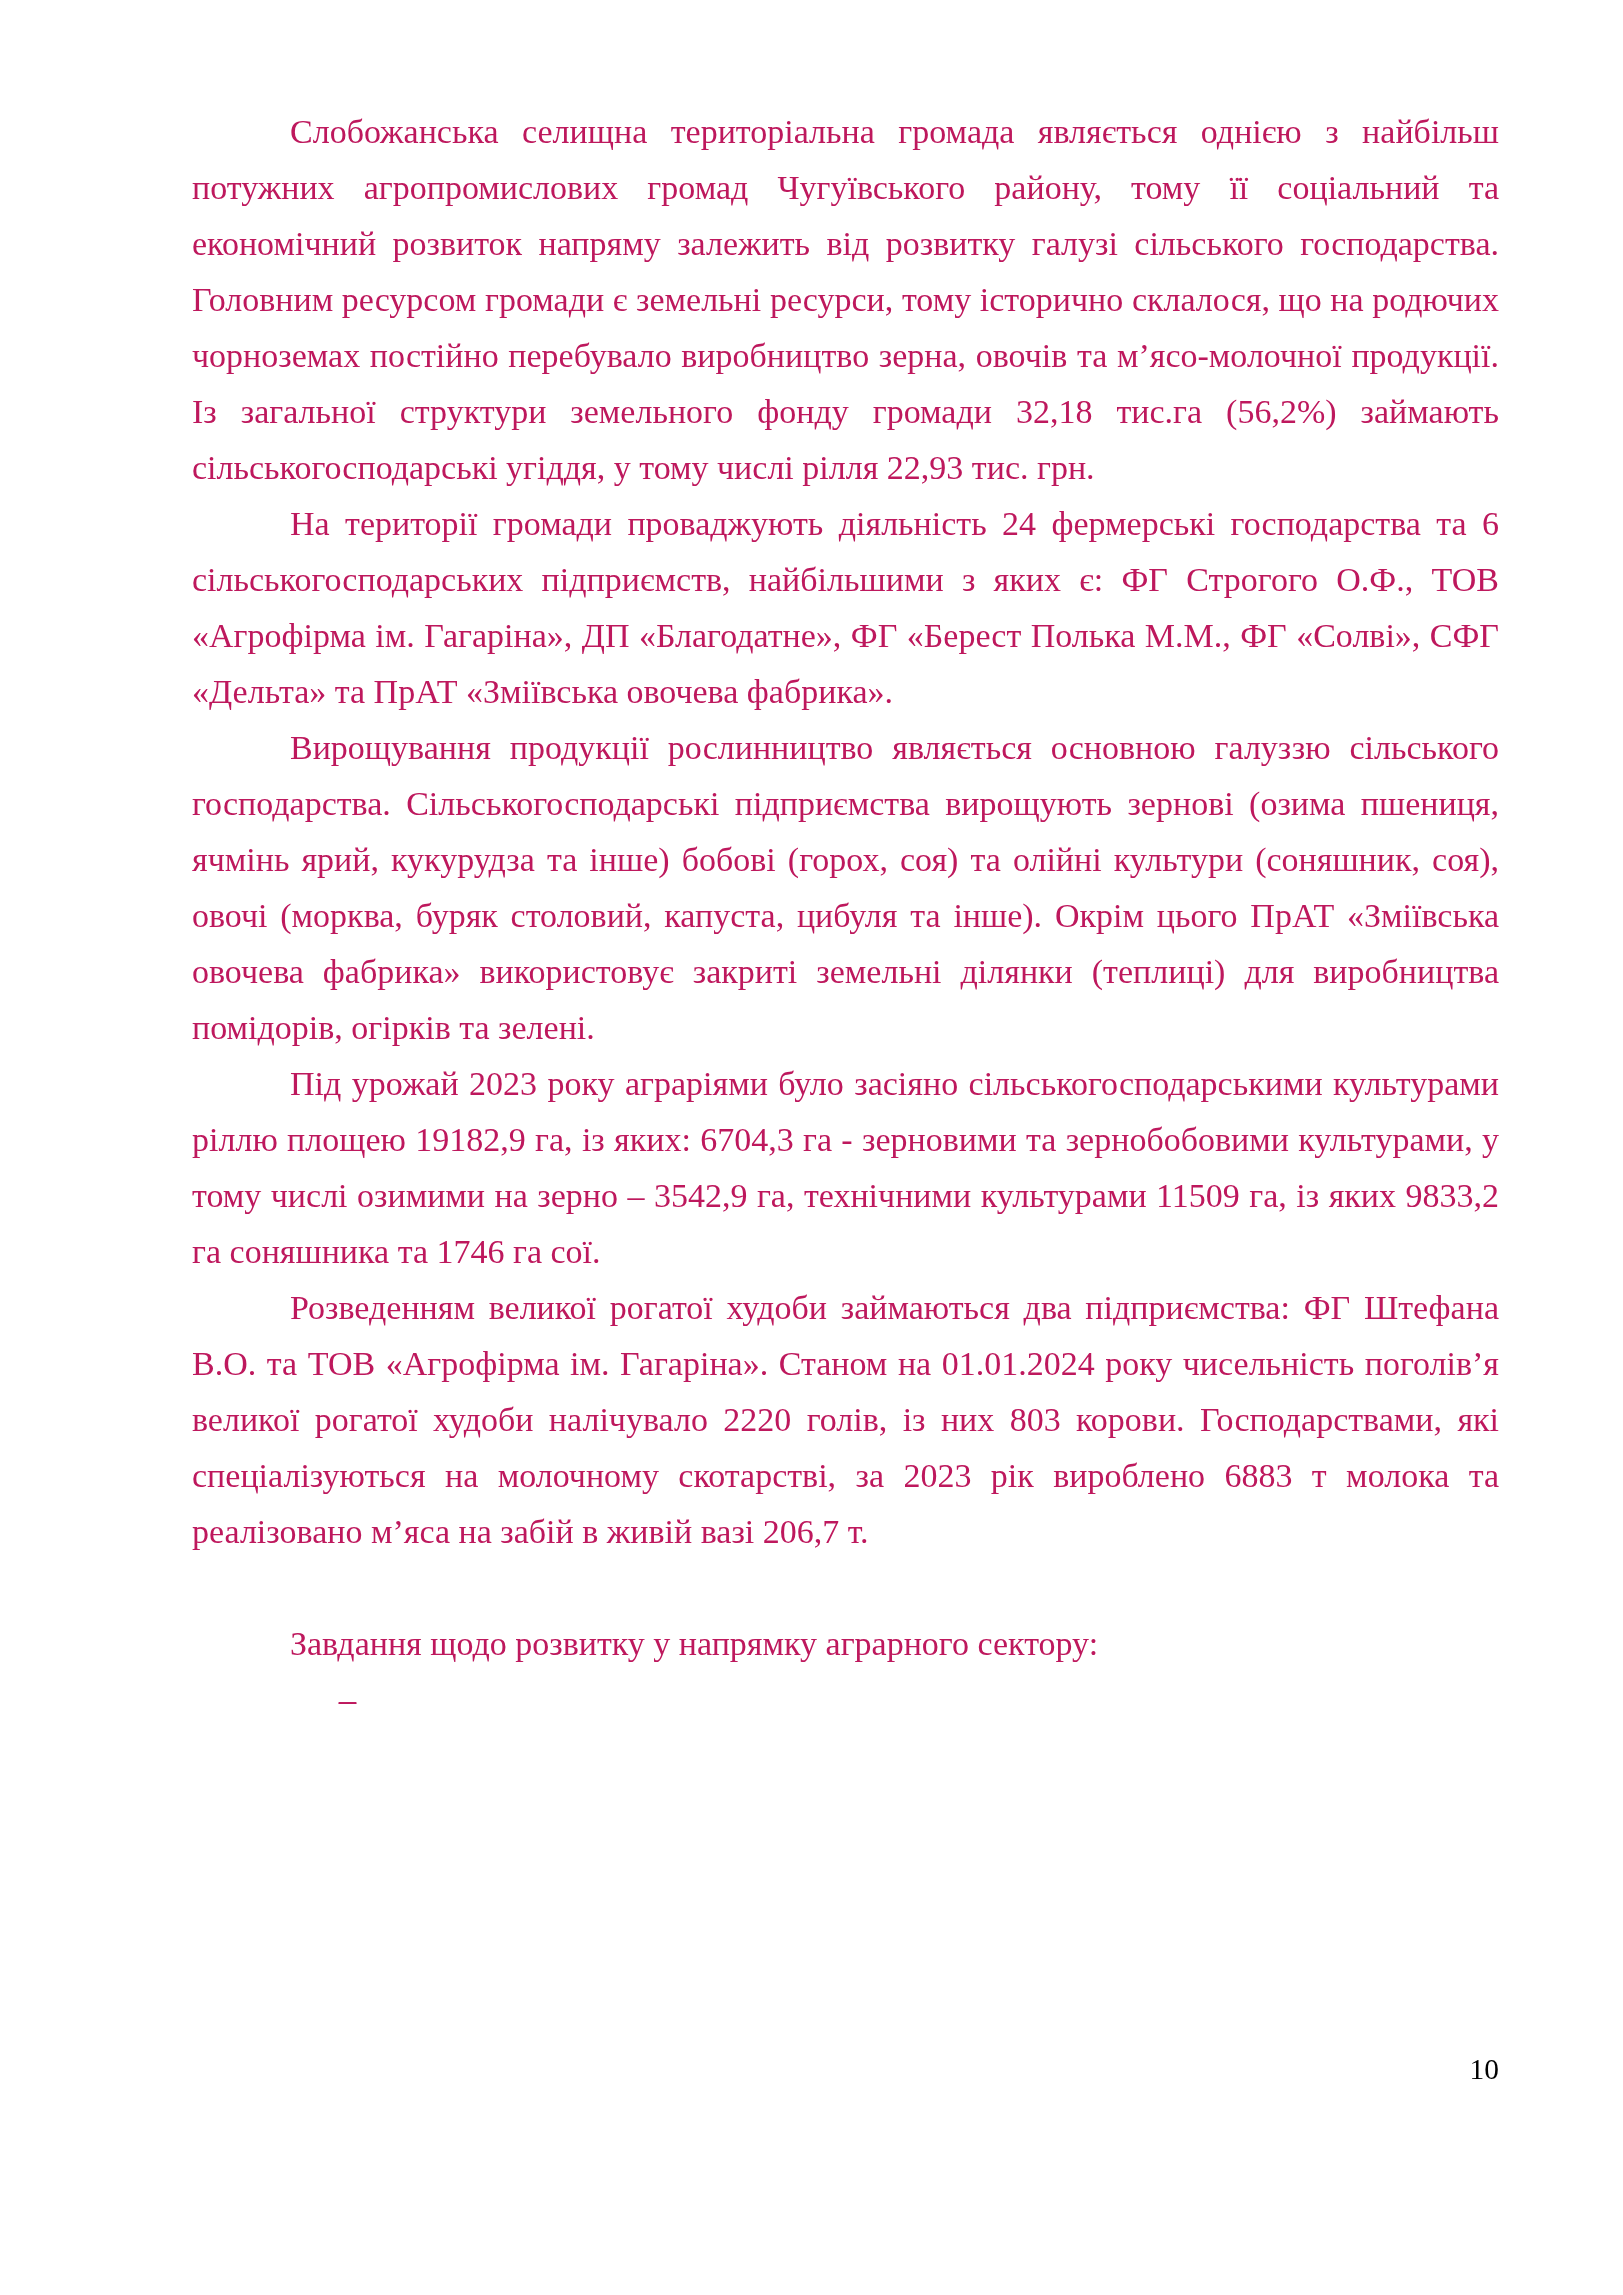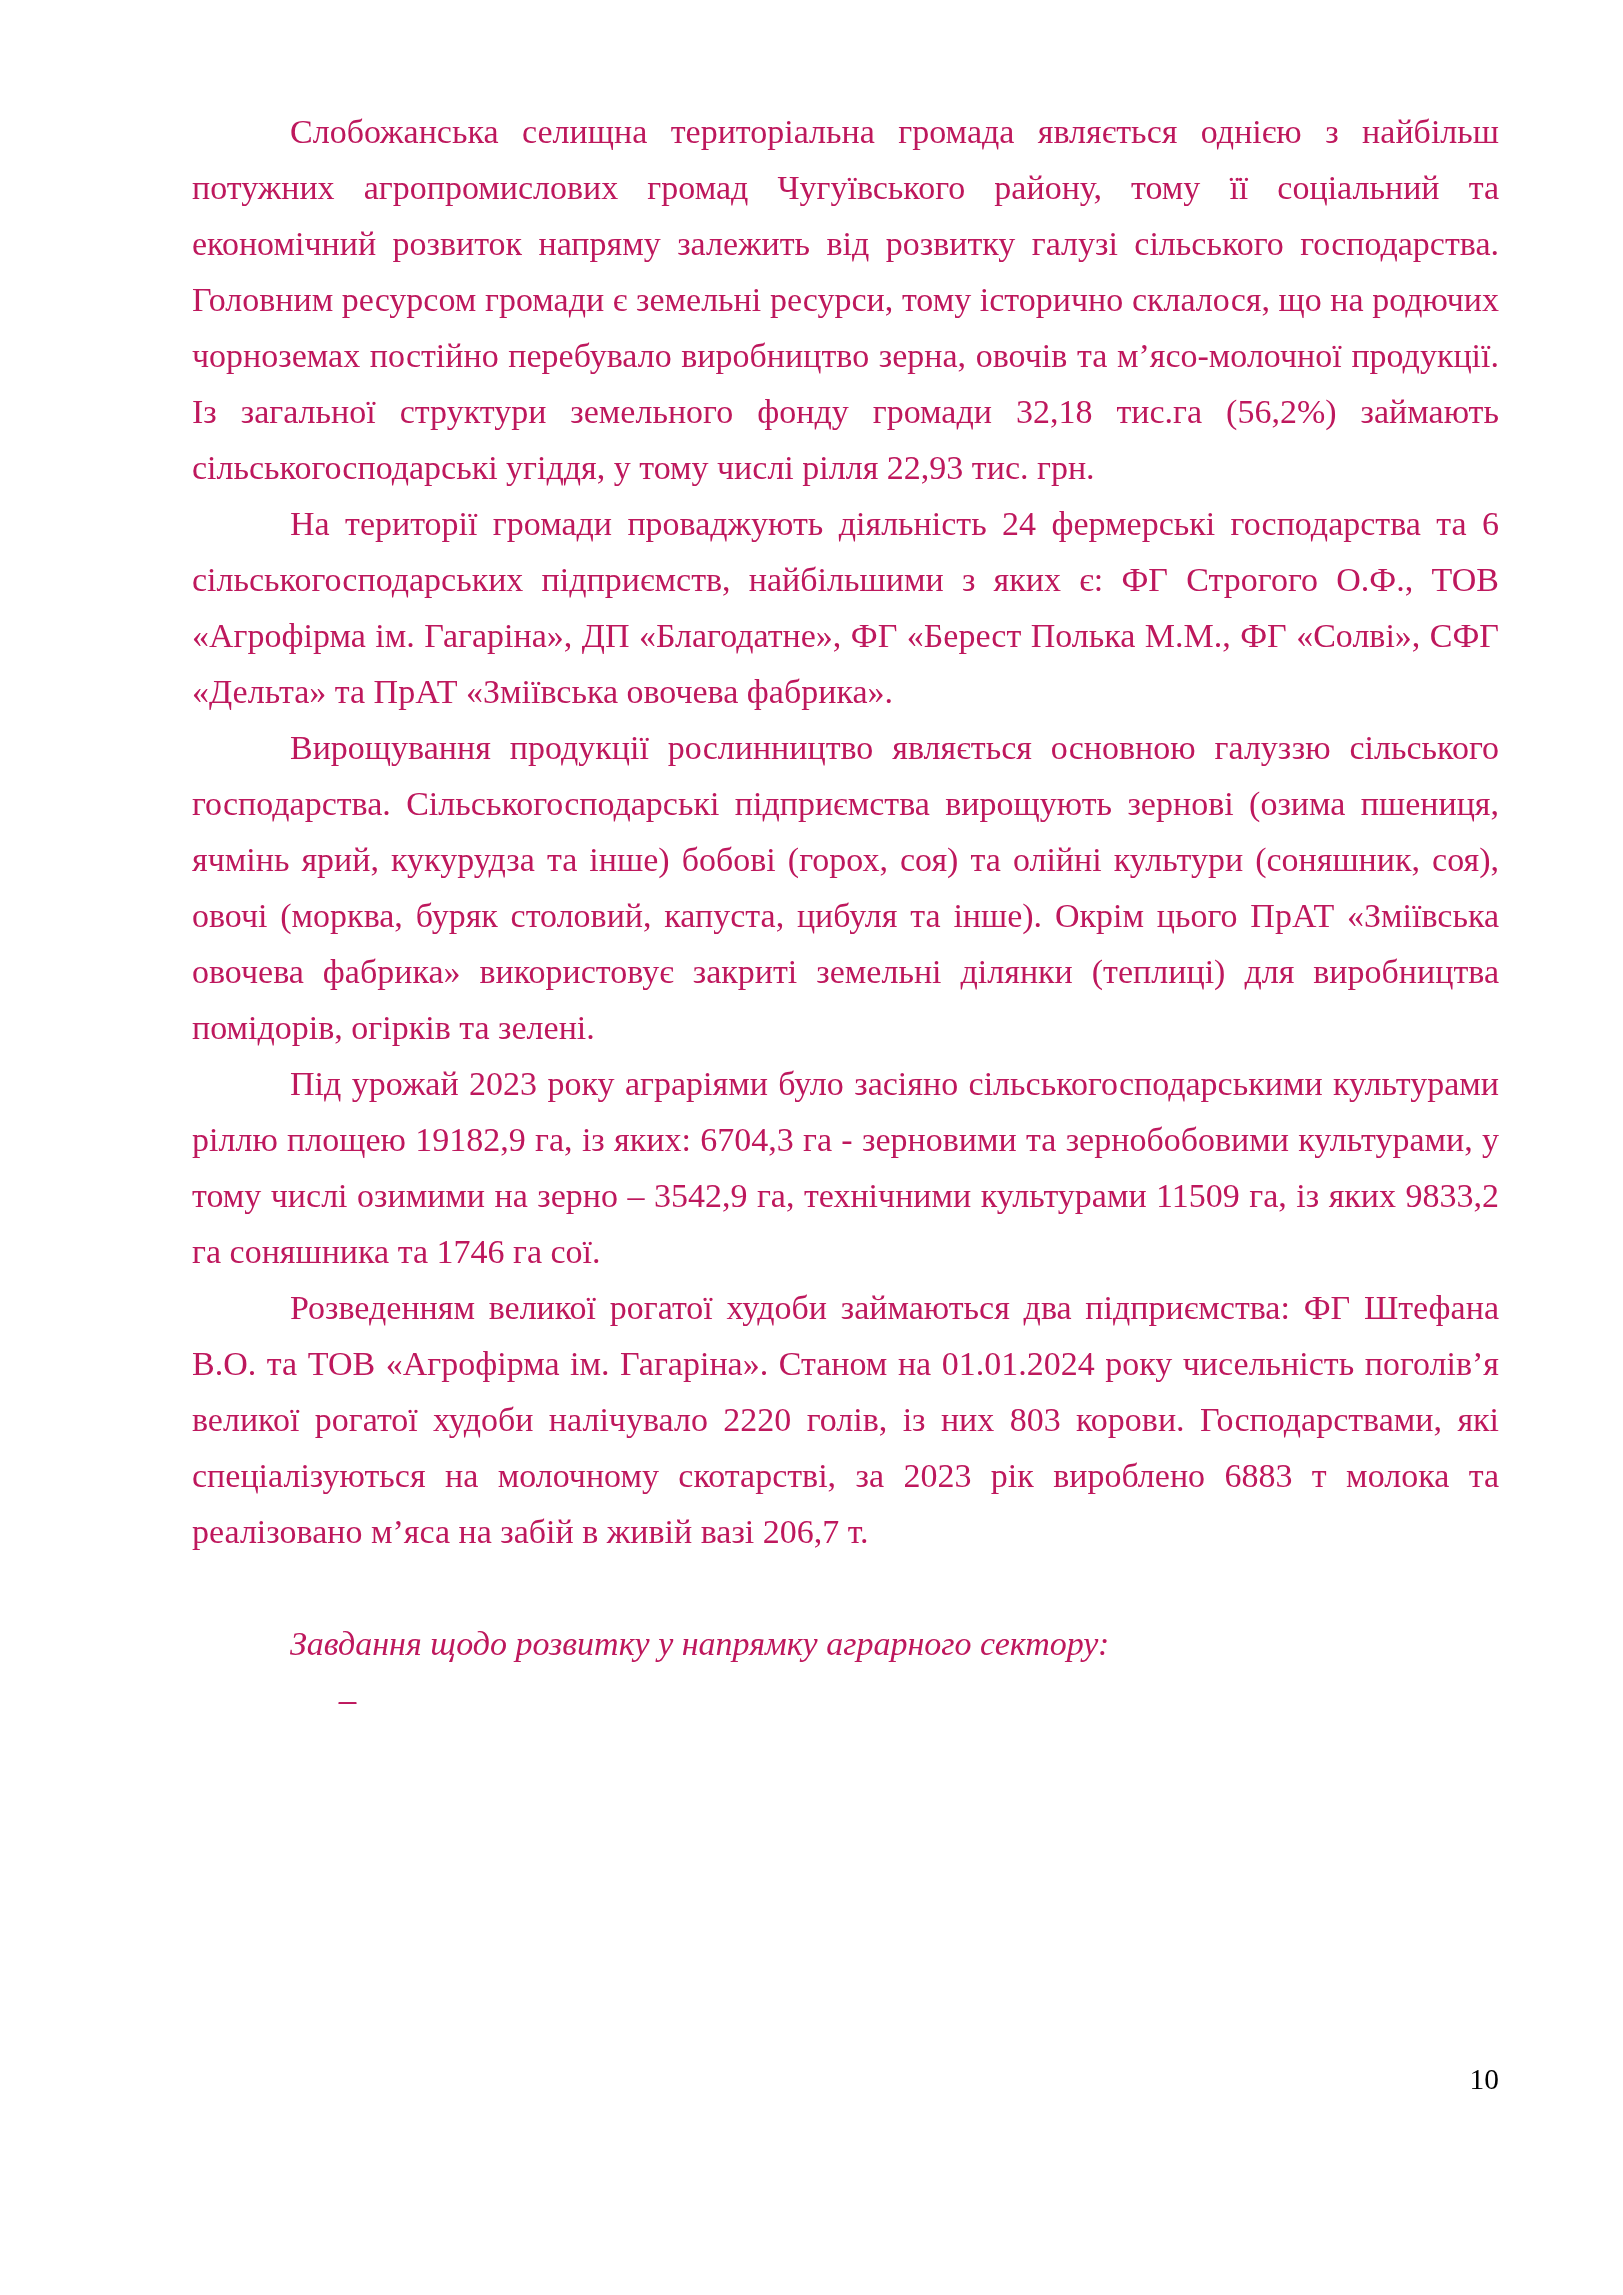--- a/index.html
+++ b/index.html
@@ -5,27 +5,27 @@
   html, body { margin: 0; padding: 0; background: #ffffff; }
   body { width: 1623px; height: 2295px; position: relative; overflow: hidden; }
   .page {
     position: absolute; left: 192px; top: 104px; width: 1307px;
     font-family: "Liberation Serif", "DejaVu Serif", serif;
     font-size: 34px; line-height: 56px; color: #be185d;
   }
   p { margin: 0; text-align: justify; }
   p.indent { text-indent: 98px; }
   .gap { height: 56px; }
-  .tasks-title { padding-left: 98px; margin: 0; font-style: italic; }
+  .tasks-title { padding-left: 98px; margin: 0; }
   ul.tasks { list-style: none; margin: 0; padding: 0; }
   ul.tasks li { position: relative; padding-left: 193px; text-align: justify; }
   ul.tasks li .dash { position: absolute; left: 147px; top: 0; }
   .page-num {
     position: absolute; right: 124px; top: 2053px;
-    font-family: "Liberation Serif", "DejaVu Serif", serif; font-size: 29.4px; color: #000; margin-top: 10px;
+    font-family: "Liberation Serif", "DejaVu Serif", serif; font-size: 29.4px; color: #000;
   }
 </style>
 </head>
 <body>
 
 <div class="page">
   <p class="indent">Слобожанська селищна територіальна громада являється однією з найбільш потужних агропромислових громад Чугуївського району, тому її соціальний та економічний розвиток напряму залежить від розвитку галузі сільського господарства. Головним ресурсом громади є земельні ресурси, тому  історично склалося, що на родючих чорноземах постійно перебувало виробництво зерна, овочів та м’ясо-молочної продукції. Із загальної структури земельного фонду громади 32,18 тис.га (56,2%) займають сільськогосподарські угіддя, у тому числі рілля 22,93 тис. грн.</p>
   <p class="indent">На території громади проваджують діяльність 24 фермерські господарства та 6 сільськогосподарських підприємств, найбільшими з яких є: ФГ Строгого О.Ф., ТОВ «Агрофірма ім. Гагаріна», ДП «Благодатне», ФГ «Берест Полька М.М., ФГ «Солві», СФГ «Дельта» та ПрАТ «Зміївська овочева фабрика».</p>
   <p class="indent">Вирощування продукції рослинництво являється основною галуззю сільського господарства. Сільськогосподарські підприємства вирощують зернові (озима пшениця, ячмінь ярий, кукурудза та інше) бобові (горох, соя) та олійні  культури (соняшник, соя), овочі (морква, буряк столовий, капуста, цибуля та інше). Окрім цього ПрАТ «Зміївська овочева фабрика» використовує закриті земельні ділянки (теплиці) для виробництва помідорів, огірків та зелені.</p>
   <p class="indent">Під урожай 2023 року аграріями було засіяно сільськогосподарськими культурами ріллю площею  19182,9 га, із яких:  6704,3 га - зерновими та зернобобовими культурами, у тому числі озимими на зерно – 3542,9 га, технічними культурами 11509 га, із яких 9833,2 га соняшника та 1746 га сої.</p>

